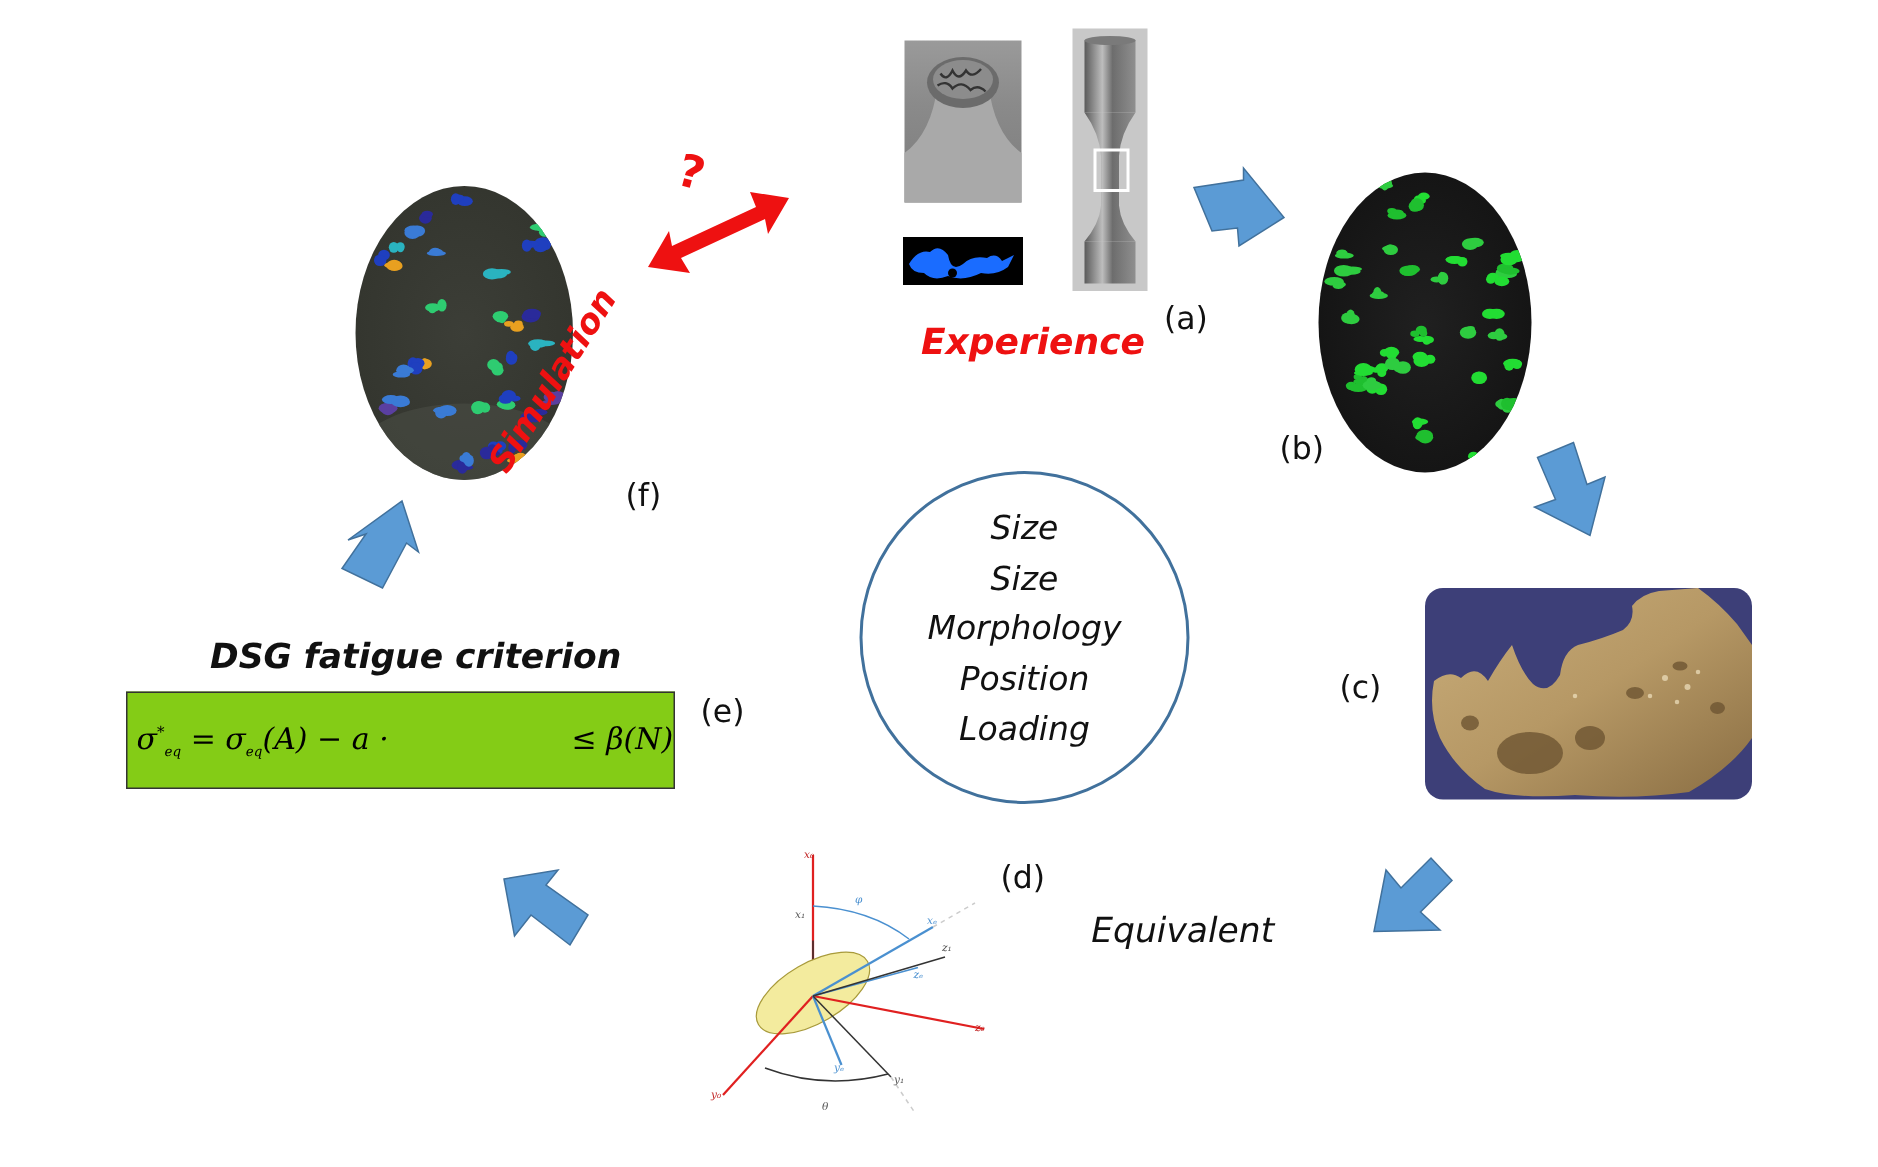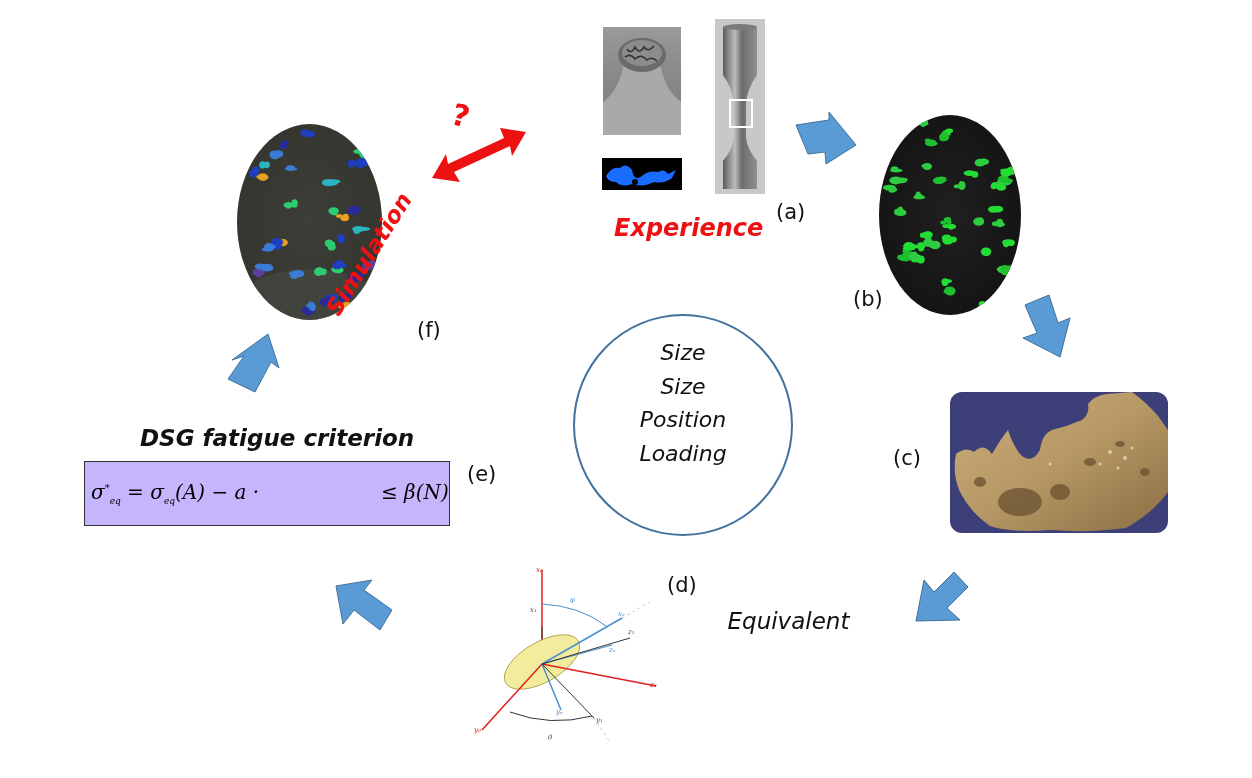--- a/index.html
+++ b/index.html
@@ -4,21 +4,21 @@
 <style>
   html, body { margin: 0; padding: 0; background: #ffffff; }
   body { width: 1252px; height: 778px; position: relative; overflow: hidden;
          font-family: "DejaVu Sans", sans-serif; color: #000; }
   .abs { position: absolute; }
   .label { font-family: "DejaVu Sans", sans-serif; font-size: 21px; color: #111; }
   .bigit { font-family: "DejaVu Sans", sans-serif; font-style: italic; font-size: 22px; color: #111; }
   .red-it { font-family: "DejaVu Sans", sans-serif; font-style: italic; font-weight: bold; color: #ee1111; font-size: 24px; }
   svg { position: absolute; overflow: visible; }
   .circle-text { width: 220px; text-align: center; line-height: 33.5px; }
-  .formula-box { background: #c4b5fd; border: 1.5px solid #333; box-sizing: border-box;
+  .formula-box { background: #84cc16; border: 1.5px solid #333; box-sizing: border-box;
                  font-family: "DejaVu Serif", "Liberation Serif", serif; font-style: italic; color: #000; text-decoration: underline; }
 </style>
 </head>
 <body>
 
 <div class="abs" style="left:603px;top:27px;width:78px;height:108px;background:linear-gradient(180deg,#9a9a9a 0%,#8a8a8a 40%,#7c7c7c 100%);">
   <svg width="78" height="108">
     <path d="M0,108 L0,75 Q18,62 22,30 L56,30 Q60,62 78,75 L78,108 Z" fill="#a9a9a9"></path>
     <ellipse cx="39" cy="28" rx="24" ry="17" fill="#6b6b6b"></ellipse>
     <ellipse cx="39" cy="26" rx="20" ry="13" fill="#8c8c8c"></ellipse>
@@ -302,20 +302,21 @@
         <circle cx="100" cy="72" r="1.5"></circle>
     </g>
   </svg>
 </div>
 <div class="abs label" style="left:893px;top:446px;">(c)</div>
 
 <div class="abs" style="left:573px;top:314px;width:220px;height:222px;border:2px solid #41719c;border-radius:50%;box-sizing:border-box;"></div>
 <div class="abs bigit circle-text" style="left:573px;top:336px;">
   <div>Size</div>
   <div>Size</div>
+  <div>Morphology</div>
   <div>Position</div>
   <div>Loading</div>
 </div>
 
 <svg width="180" height="200" style="left:470px;top:562px;">
   <line x1="72" y1="8" x2="72" y2="102" stroke="#e02020" stroke-width="1.5"></line>
   <line x1="72" y1="65" x2="72" y2="102" stroke="#333" stroke-width="1"></line>
   <ellipse cx="72" cy="100" rx="42" ry="20" transform="rotate(-30 72 100)" fill="#f3eb9e" stroke="#a89a3a" stroke-width="0.8"></ellipse>
   <line x1="72" y1="102" x2="186" y2="124" stroke="#e02020" stroke-width="1.5"></line>
   <line x1="72" y1="102" x2="12" y2="168" stroke="#e02020" stroke-width="1.5"></line>

